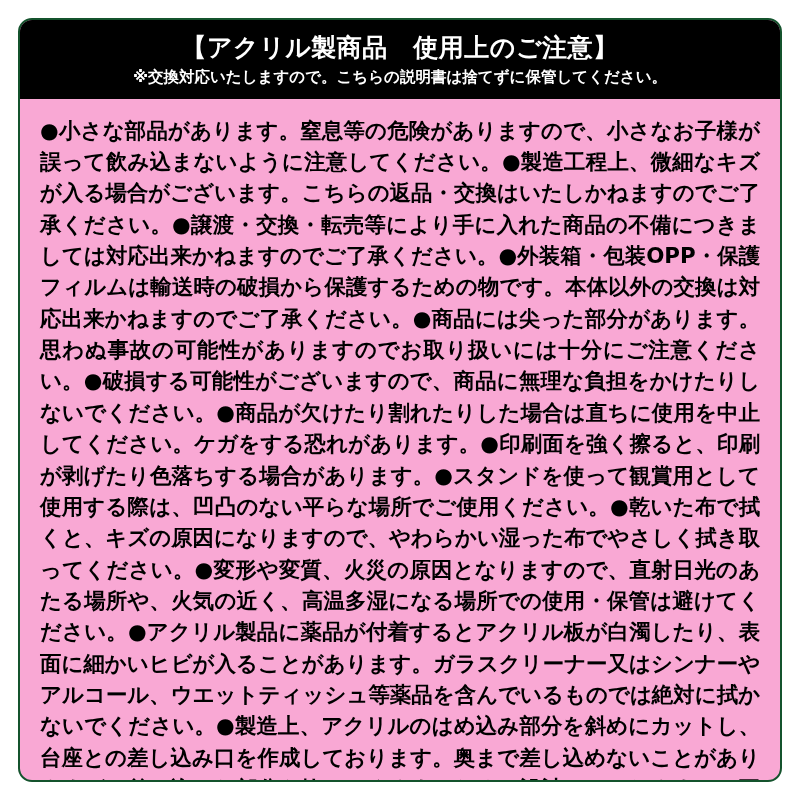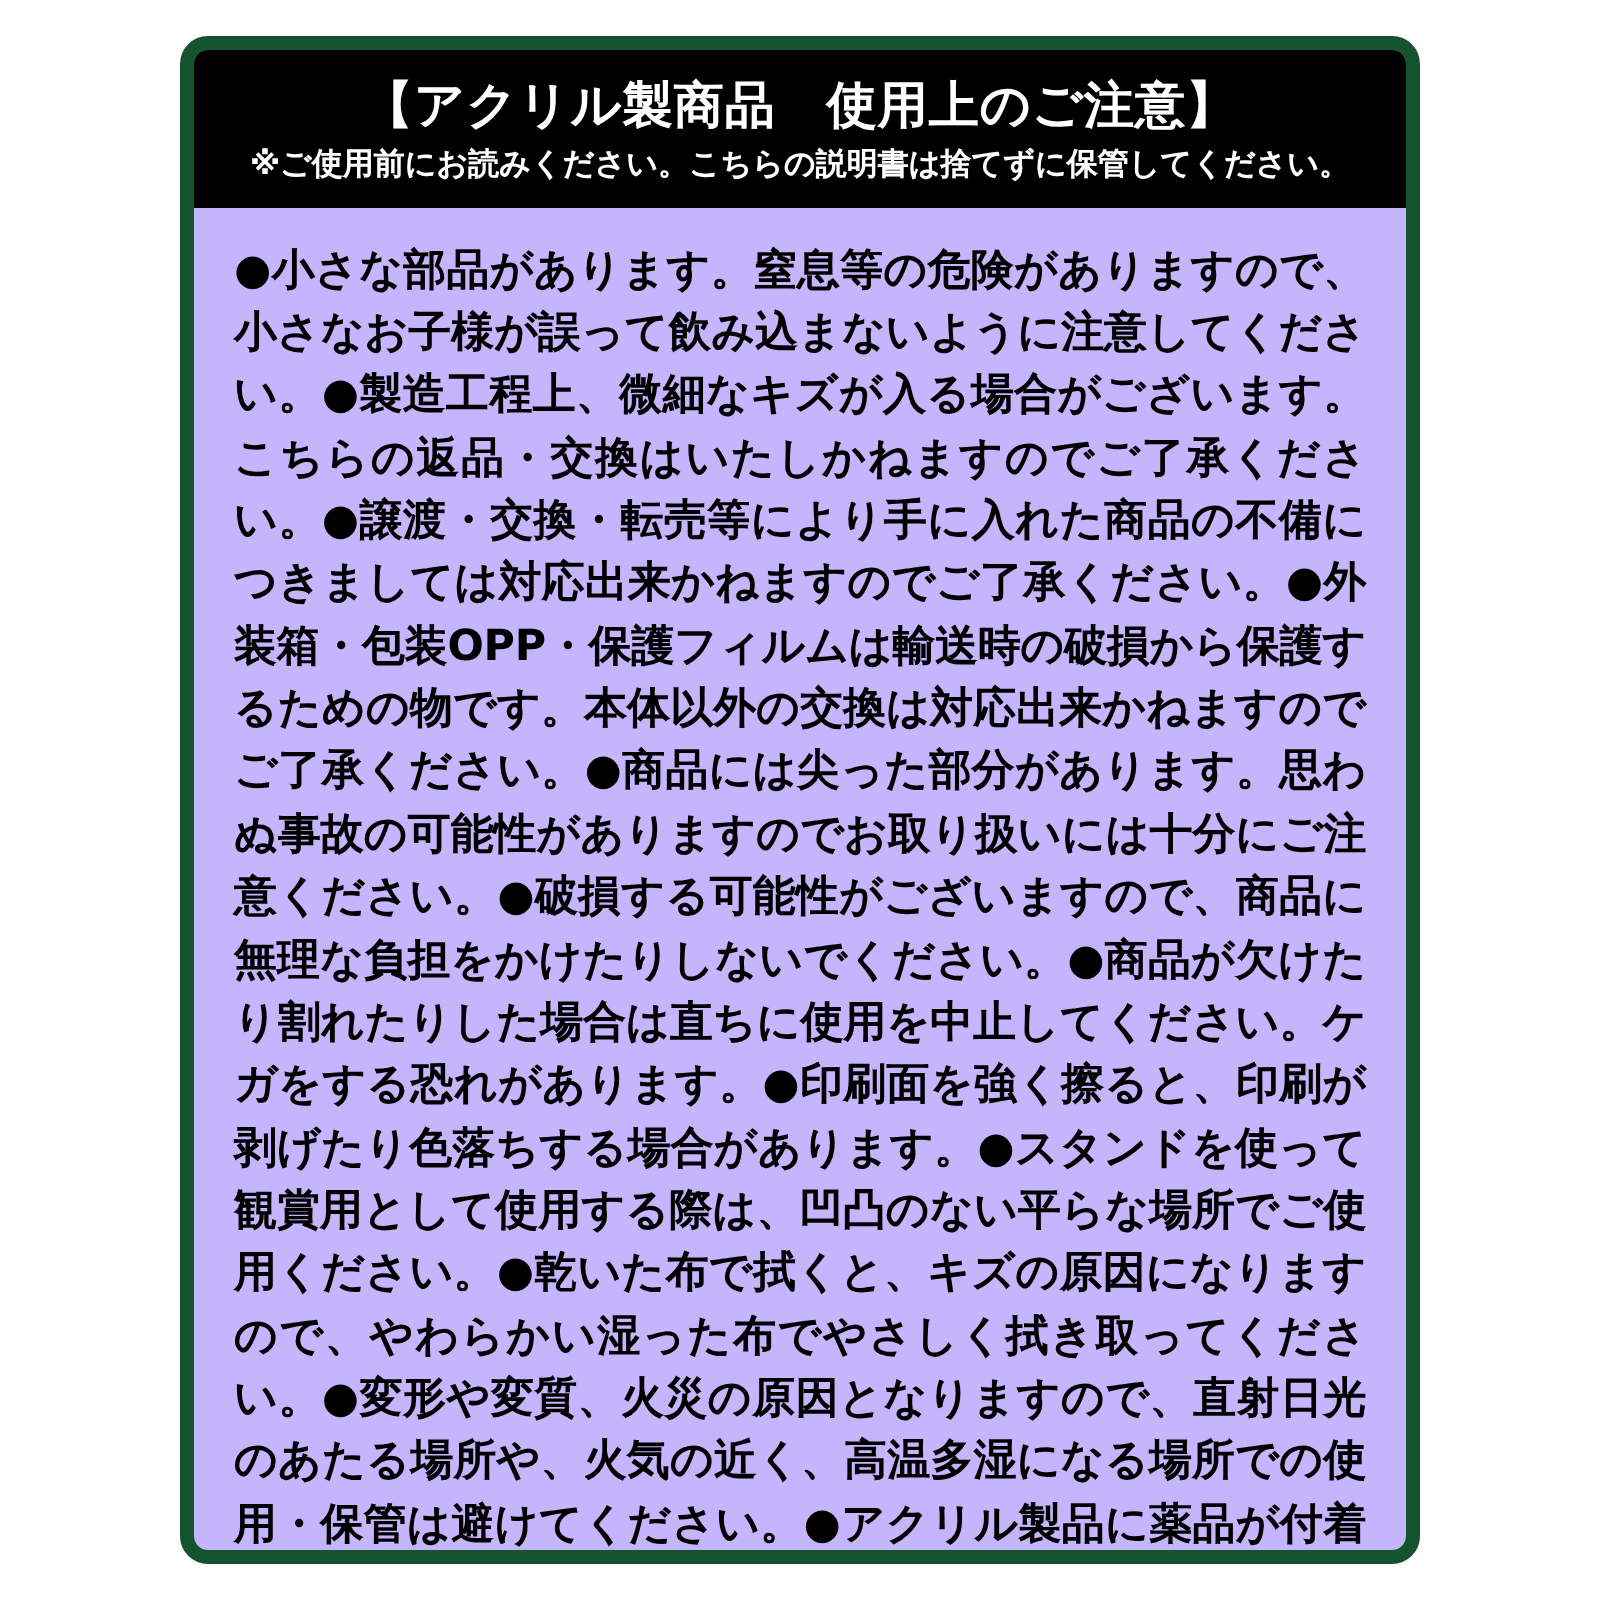--- a/index.html
+++ b/index.html
@@ -20,24 +20,24 @@
     box-sizing: border-box;
     background: #ffffff;
     display: flex;
     align-items: center;
     justify-content: center;
   }
 
   .card {
     position: relative;
     box-sizing: border-box;
-    width: 620px;
+    width: 764px;
     height: 764px;
-    background: #c4b5fd;
-    border: 7px solid #14532d;
+    background: #f9a8d4;
+    border: 2px solid #14532d;
     border-radius: 14px;
     overflow: hidden;
   }
 
   
   .header {
     box-sizing: border-box;
     background: #000000;
     color: #ffffff;
     padding: 14px 18px 12px 18px;
@@ -78,21 +78,21 @@
   }
 </style>
 </head>
 <body>
 
 <div class="page">
   <div class="card">
 
     <div class="header">
       <div class="header-title">【アクリル製商品　使用上のご注意】</div>
-      <div class="header-note">※ご使用前にお読みください。こちらの説明書は捨てずに保管してください。</div>
+      <div class="header-note">※交換対応いたしますので。こちらの説明書は捨てずに保管してください。</div>
     </div>
 
     <div class="body-text">
       <p>●小さな部品があります。窒息等の危険がありますので、小さなお子様が誤って飲み込まないように注意してください。●製造工程上、微細なキズが入る場合がございます。こちらの返品・交換はいたしかねますのでご了承ください。●譲渡・交換・転売等により手に入れた商品の不備につきましては対応出来かねますのでご了承ください。●外装箱・包装OPP・保護フィルムは輸送時の破損から保護するための物です。本体以外の交換は対応出来かねますのでご了承ください。●商品には尖った部分があります。思わぬ事故の可能性がありますのでお取り扱いには十分にご注意ください。●破損する可能性がございますので、商品に無理な負担をかけたりしないでください。●商品が欠けたり割れたりした場合は直ちに使用を中止してください。ケガをする恐れがあります。●印刷面を強く擦ると、印刷が剥げたり色落ちする場合があります。●スタンドを使って観賞用として使用する際は、凹凸のない平らな場所でご使用ください。●乾いた布で拭くと、キズの原因になりますので、やわらかい湿った布でやさしく拭き取ってください。●変形や変質、火災の原因となりますので、直射日光のあたる場所や、火気の近く、高温多湿になる場所での使用・保管は避けてください。●アクリル製品に薬品が付着するとアクリル板が白濁したり、表面に細かいヒビが入ることがあります。ガラスクリーナー又はシンナーやアルコール、ウエットティッシュ等薬品を含んでいるものでは絶対に拭かないでください。●製造上、アクリルのはめ込み部分を斜めにカットし、台座との差し込み口を作成しております。奥まで差し込めないことがありますが、差し込んだ部分を抜けにくくするために設計しておりますので不良品ではございません。但し、アクリルプレートが台座に自立しない場合、返品・交換対応いたしますので、問い合わせ先までご連絡ください。●製造ロットや製造時期により色調に微差が出ることがございます。印刷不良以外の色調違い等の理由による、返品・交換はいたしかねますのでご了承ください。</p>
     </div>
 
   </div>
 </div>
 
 </body></html>

